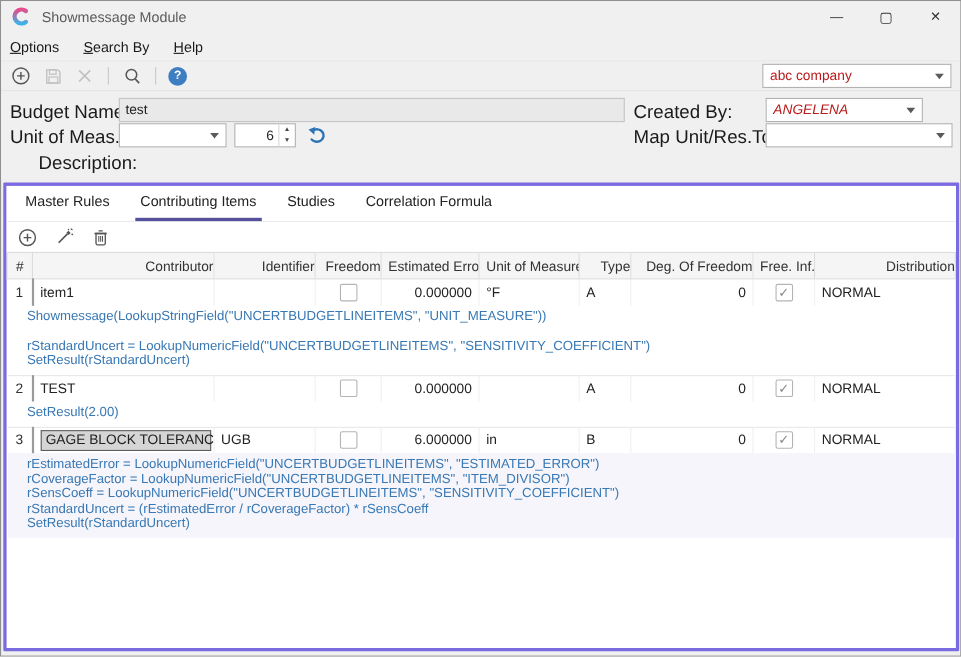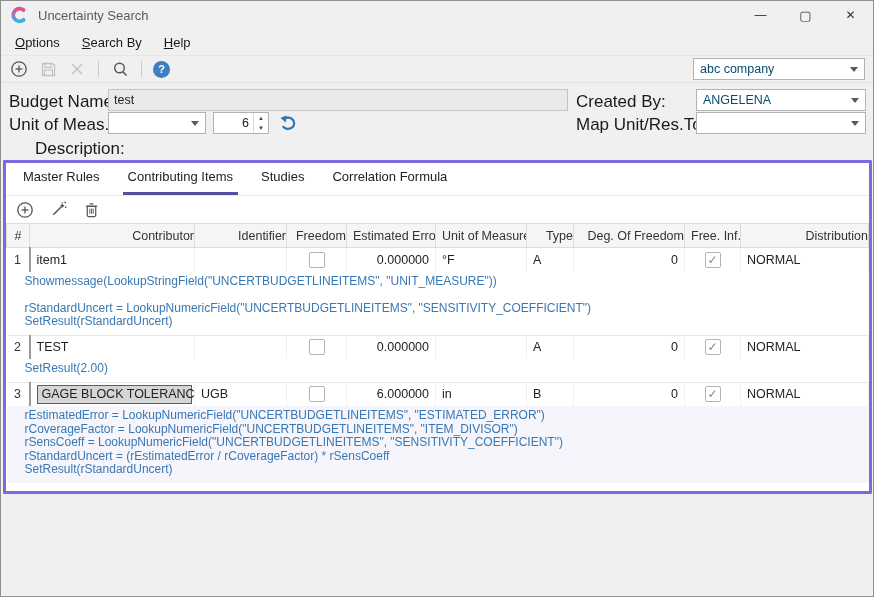--- a/index.html
+++ b/index.html
@@ -7,46 +7,46 @@
   .window { position:relative; width:874px; height:597px; background:#f0f0f0; border:1px solid #8f8f8f; overflow:hidden; }
 
   
   .titlebar { height:28px; display:flex; align-items:center; padding-left:8px; background:#f0f0f0; }
   .titlebar .title { margin-left:9px; font-size:13px; color:#5a5a5a; }
   .win-controls { margin-left:auto; display:flex; height:28px; }
   .win-btn { width:45px; height:28px; display:flex; align-items:center; justify-content:center; font-size:12px; color:#333; }
   .win-btn.max { font-size:13px; }
 
   
-  .menubar { height:27px; display:flex; align-items:center; gap:22px; padding-left:14px; background:#f0f0f0; border-bottom:1px solid #e6e6e6; }
+  .menubar { height:27px; display:flex; align-items:center; gap:22px; padding-left:8px; background:#f0f0f0; border-bottom:1px solid #e6e6e6; }
   .menu-item { font-size:13px; color:#1a1a1a; }
   .menu-item::first-letter { text-decoration:underline; }
 
   
   .toolbar { height:27px; display:flex; align-items:center; gap:9px; padding-left:8px; background:#f0f0f0; border-bottom:1px solid #e3e3e3; }
   .tb-sep { width:1px; height:16px; background:#c9c9c9; margin:0 2px; }
   .icon-btn { display:flex; align-items:center; justify-content:center; width:20px; height:20px; }
   .help-circle { width:17px; height:17px; border-radius:50%; background:#3d7ec2; color:#fff; font-size:11px; font-weight:bold; display:flex; align-items:center; justify-content:center; }
 
   
-  .combo { border:1px solid #b2b2b2; background:#fff; display:flex; align-items:center; padding:0 6px; font-size:12.5px; color:#0c4a6e; height:22px; }
+  .combo { border:1px solid #b2b2b2; background:#fff; display:flex; align-items:center; padding:0 6px; font-size:12.5px; color:#b91c1c; height:22px; }
   .caret { margin-left:auto; width:0; height:0; border-left:4px solid transparent; border-right:4px solid transparent; border-top:5px solid #5a5a5a; }
   .tfield { border:1px solid #c4c4c4; background:#fff; font-size:12.5px; color:#222; display:flex; align-items:center; padding:0 5px; height:22px; }
   .tfield.readonly { background:#e9e9e9; }
   .flabel { position:absolute; font-size:17px; color:#1a1a1a; }
 
   
   .formarea { position:relative; height:80px; background:#f0f0f0; }
   .spinner { position:absolute; left:212px; top:6px; width:56px; height:22px; border:1px solid #b2b2b2; background:#fff; display:flex; }
   .spin-val { flex:1; text-align:right; font-size:12.5px; padding:3px 4px 0 0; color:#222; }
   .spin-btns { width:15px; border-left:1px solid #d9d9d9; display:flex; flex-direction:column; }
   .spin-btns span { flex:1; display:flex; align-items:center; justify-content:center; font-size:6px; color:#444; }
 
   
-  .panel { position:absolute; left:2px; top:159px; width:869px; height:334px; background:#fff; border:3px solid #7a6be0; border-radius:1px; }
+  .panel { position:absolute; left:2px; top:165px; width:869px; height:426px; background:#fff; border:3px solid #7a6be0; border-radius:1px; }
   .tabstrip { height:33px; display:flex; align-items:flex-end; padding-left:12px; border-bottom:1px solid #e8e8e8; background:#fff; }
   .tab { font-size:13px; color:#222; padding:8px 5px 8px; margin-right:18px; border-bottom:3px solid transparent; }
   .tab.active { border-bottom-color:#55509c; }
   .panel-toolbar { height:27px; display:flex; align-items:center; gap:13px; padding-left:9px; background:#fff; }
 
   
   table.grid { width:100%; border-collapse:collapse; table-layout:fixed; font-size:12.5px; color:#222; }
   .grid th { background:#f5f5f5; font-weight:normal; text-align:right; height:24px; padding:0 0 0 6px; color:#333;
              border:1px solid #dcdcdc; border-left:none; overflow:hidden; white-space:nowrap; }
   .grid th:first-child { border-left:1px solid #dcdcdc; text-align:center; padding-left:0; }
@@ -73,21 +73,21 @@
       <svg width="18" height="18" viewBox="0 0 20 20">
         <defs>
             <linearGradient id="lg" x1="0" y1="0" x2="0" y2="1">
           <stop offset="0" stop-color="#e84c8b"></stop>
               <stop offset="1" stop-color="#3bb3e6"></stop>
         </linearGradient>
           </defs>
         <path d="M15 4.5 A7 7 0 1 0 15 15.5" fill="none" stroke="url(#lg)" stroke-width="4.4" stroke-linecap="round"></path>
       </svg>
     </span>
-    <span class="title">Uncertainty Search</span>
+    <span class="title">Showmessage Module</span>
     <div class="win-controls">
       <span class="win-btn">—</span>
       <span class="win-btn max">▢</span>
       <span class="win-btn">✕</span>
     </div>
   </div>
 
   <div class="menubar">
     <span class="menu-item">Options</span>
     <span class="menu-item">Search By</span>
@@ -129,21 +129,21 @@
       <span class="caret"></span>
     </div>
   </div>
 
   <div class="formarea">
     <span class="flabel" style="left:8px; top:9px;">Budget Name:</span>
     <div class="tfield readonly" style="position:absolute; left:107px; top:6px; width:460px;">
       <span>test</span>
     </div>
     <span class="flabel" style="left:575px; top:9px;">Created By:</span>
-    <div class="combo" style="position:absolute; left:695px; top:6px; width:170px;">
+    <div class="combo" style="position:absolute; left:695px; top:6px; width:143px;font-style:italic;">
       <span>ANGELENA</span>
       <span class="caret"></span>
     </div>
 
     <span class="flabel" style="left:8px; top:32px;">Unit of Meas./Res.:</span>
     <div class="combo" style="position:absolute; left:107px; top:29px; width:98px;">
       <span></span>
       <span class="caret"></span>
     </div>
     <div class="spinner" style="top:29px;">

